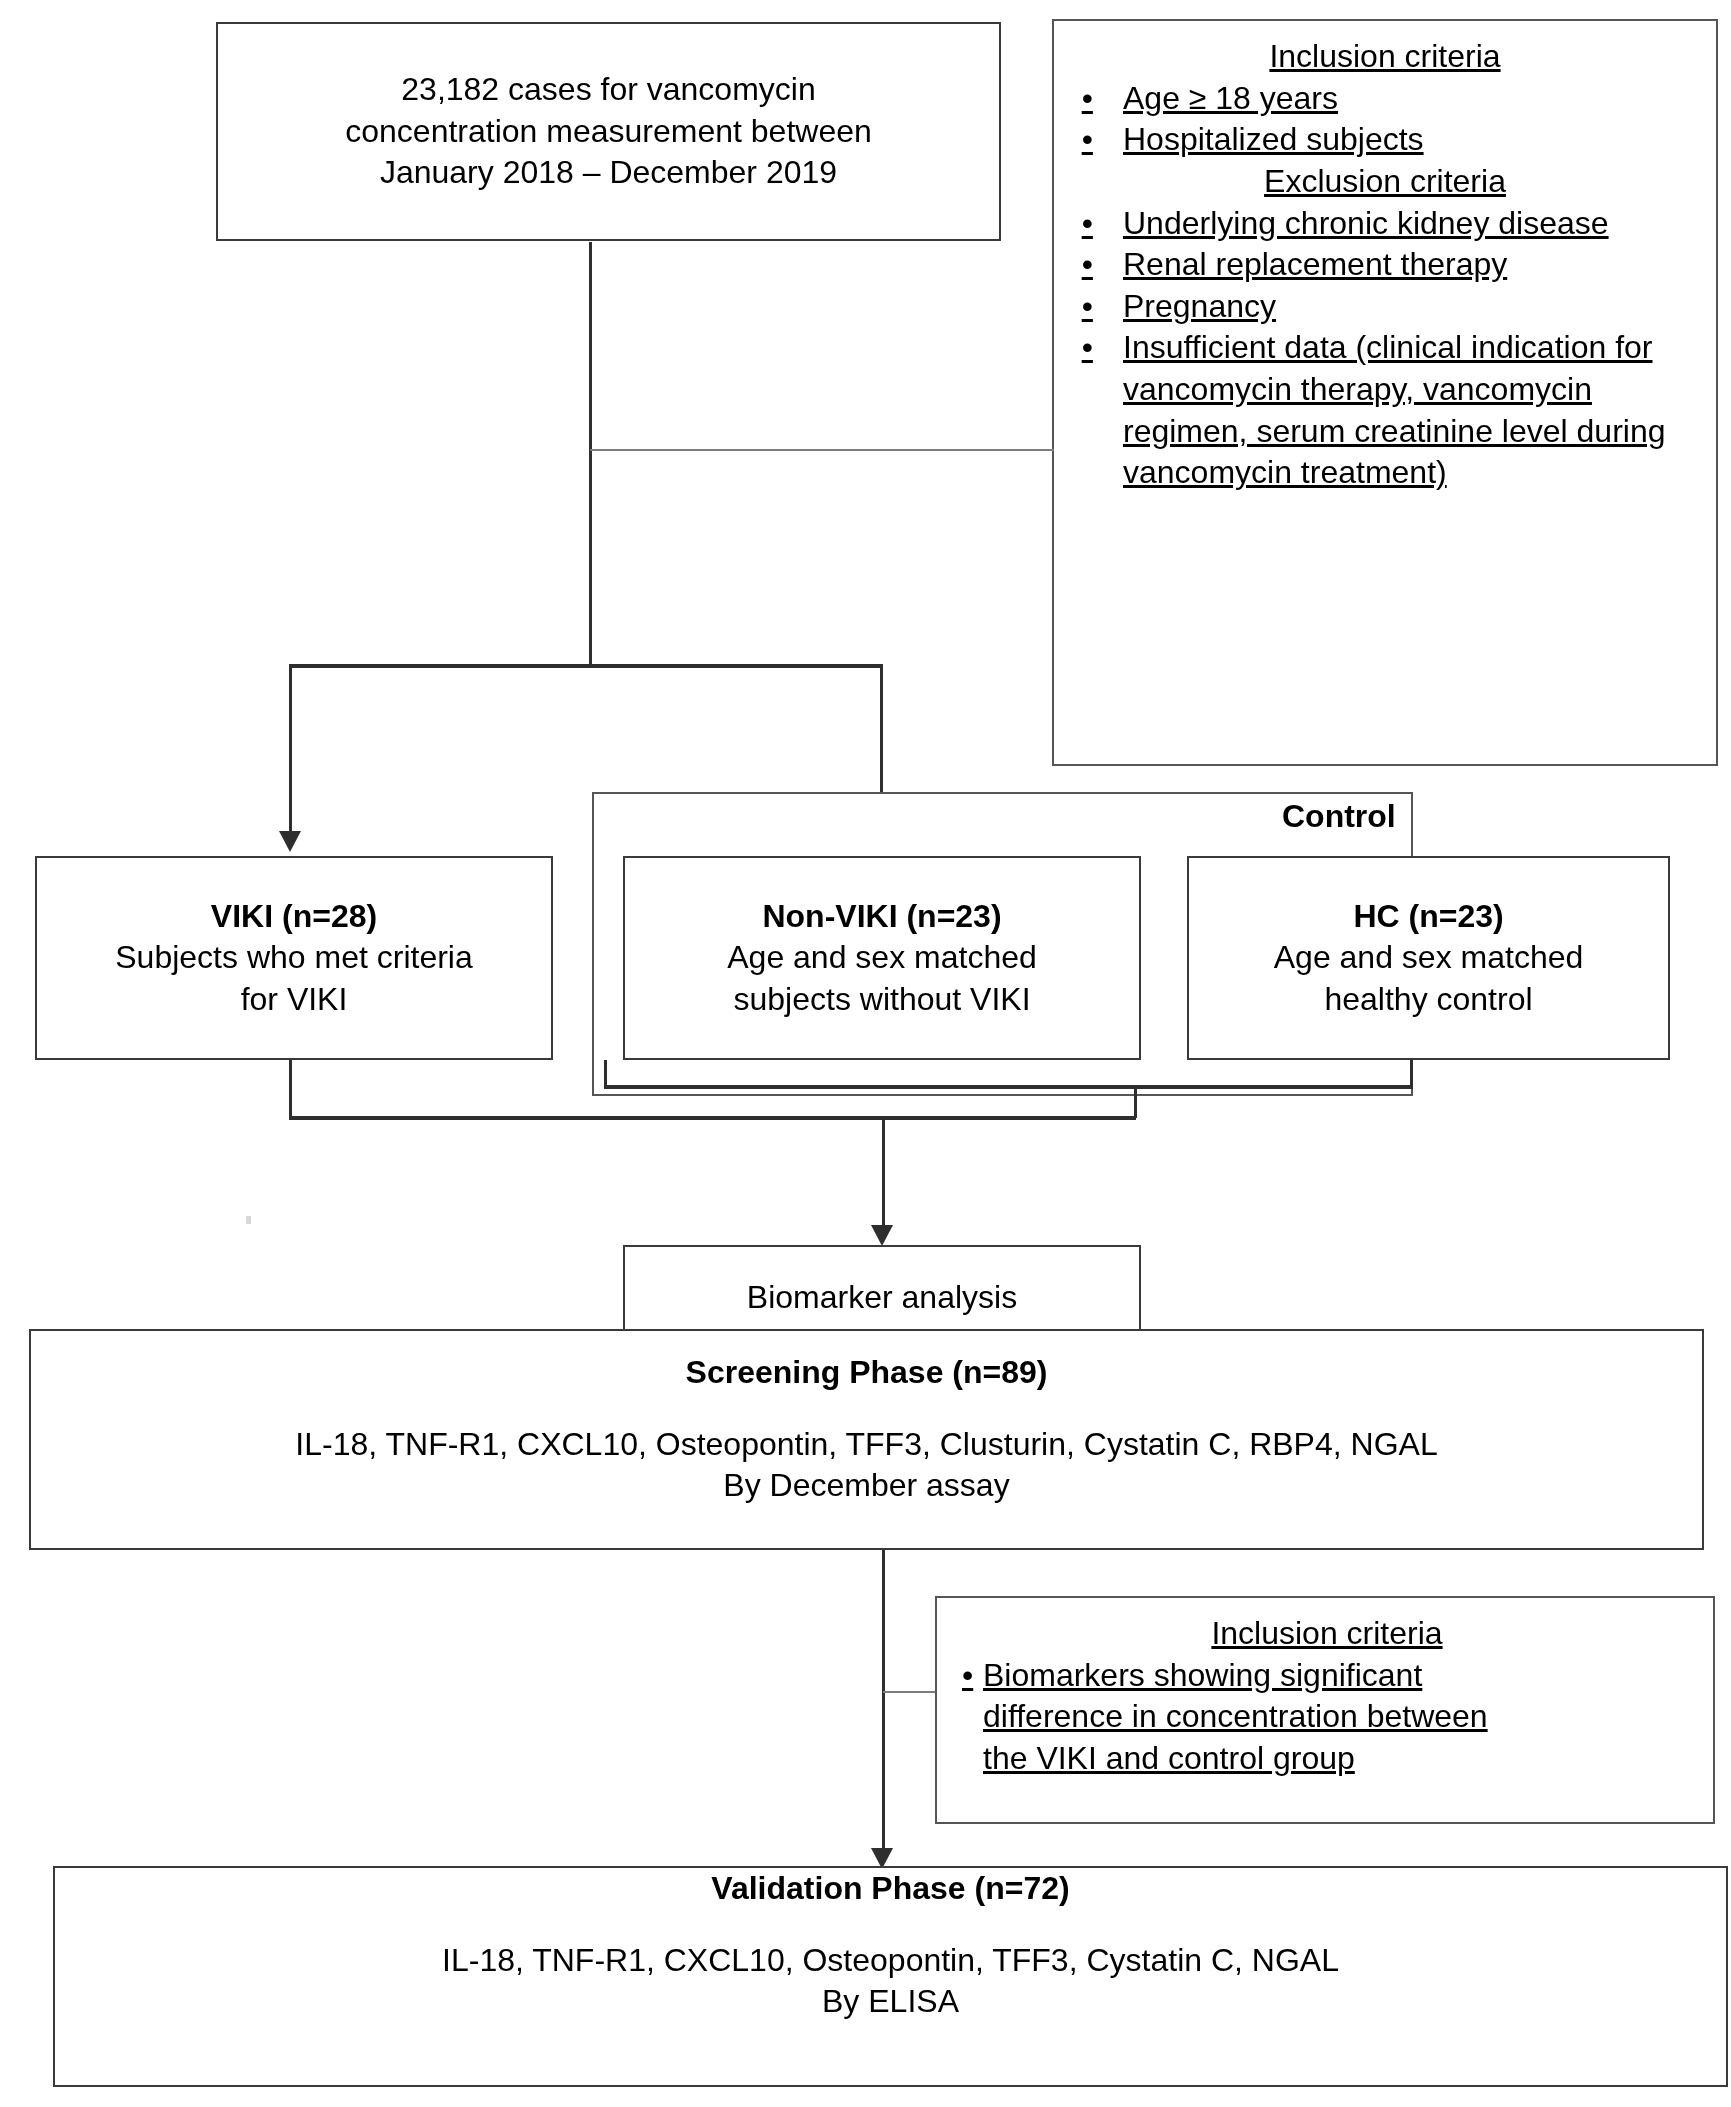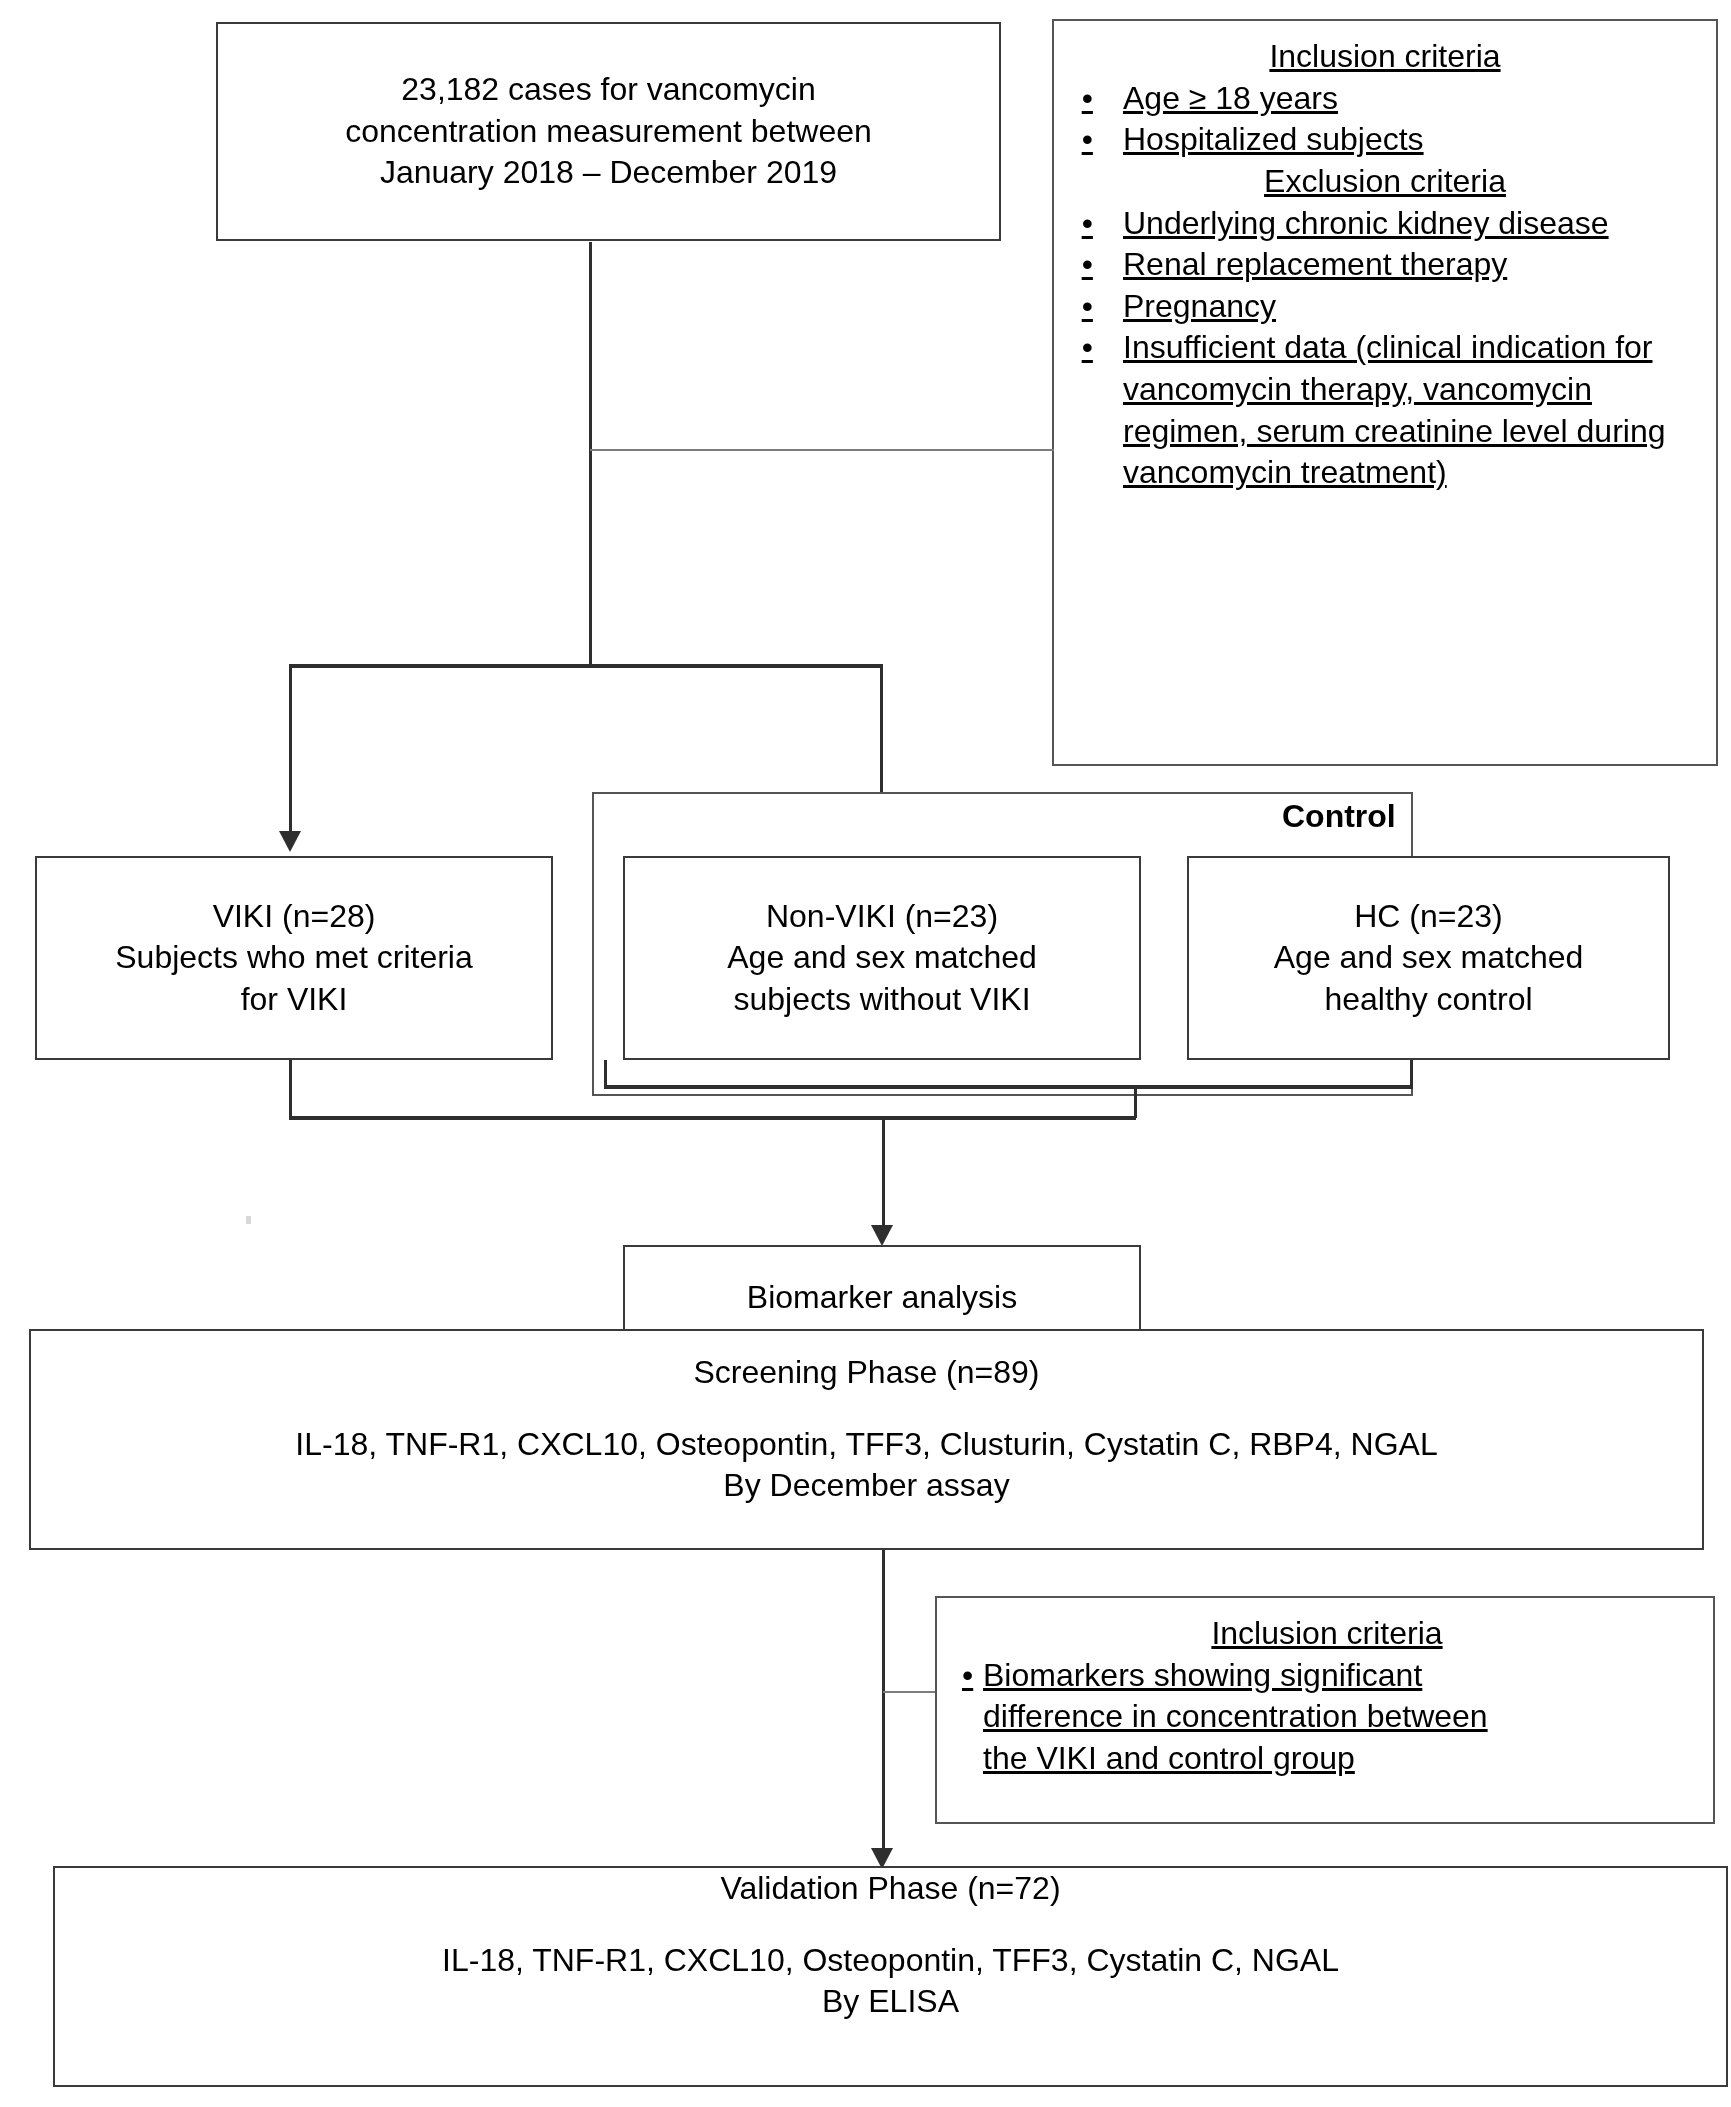--- a/index.html
+++ b/index.html
@@ -5,21 +5,21 @@
   html,body{margin:0;padding:0;background:#ffffff;}
   body{font-family:"Liberation Sans", sans-serif;color:#000;}
   #canvas{position:relative;width:1732px;height:2108px;background:#fff;overflow:hidden;}
 
   .box{position:absolute;box-sizing:border-box;border:2.8px solid #3a3a3a;background:#fff;
        display:flex;flex-direction:column;align-items:center;justify-content:center;text-align:right;}
   .box.thin{border-width:2.1px;border-color:#555;}
   .box.left-align{align-items:center;justify-content:flex-start;text-align:left;text-decoration:underline;}
 
   .t{font-size:32px;line-height:1.30;}
-  .t.b{font-weight:normal;}
+  .t.b{font-weight:bold;}
   .crit-head{font-size:32px;line-height:1.30;}
 
   .bullet-row{display:flex;align-items:flex-start;width:100%;}
   .bullet-dot{width:51px;flex:0 0 51px;font-size:32px;line-height:1.30;text-align:left;padding-left:9.7px;box-sizing:border-box;}
   .bullet-txt{flex:1;font-size:32px;line-height:1.30;text-align:left;padding-right:12.4px;}
 
   .bullet-row.tight .bullet-dot{width:28px;flex:0 0 28px;padding-left:7px;}
 
   .line{position:absolute;background:#2e2e2e;}
   .vline{width:2.8px;}

